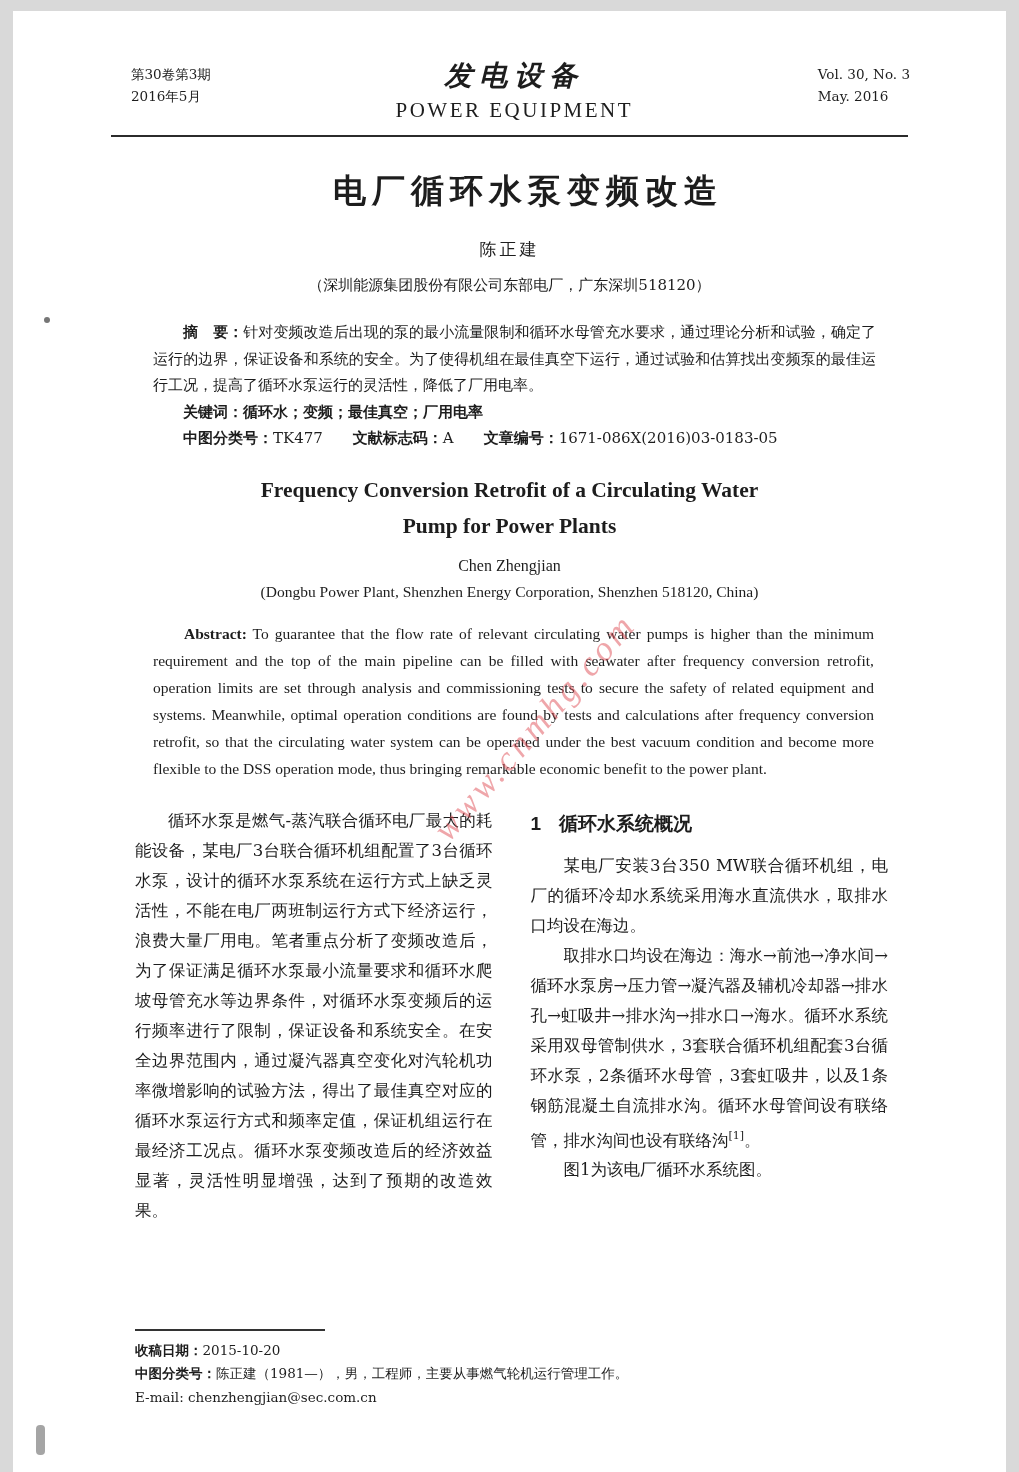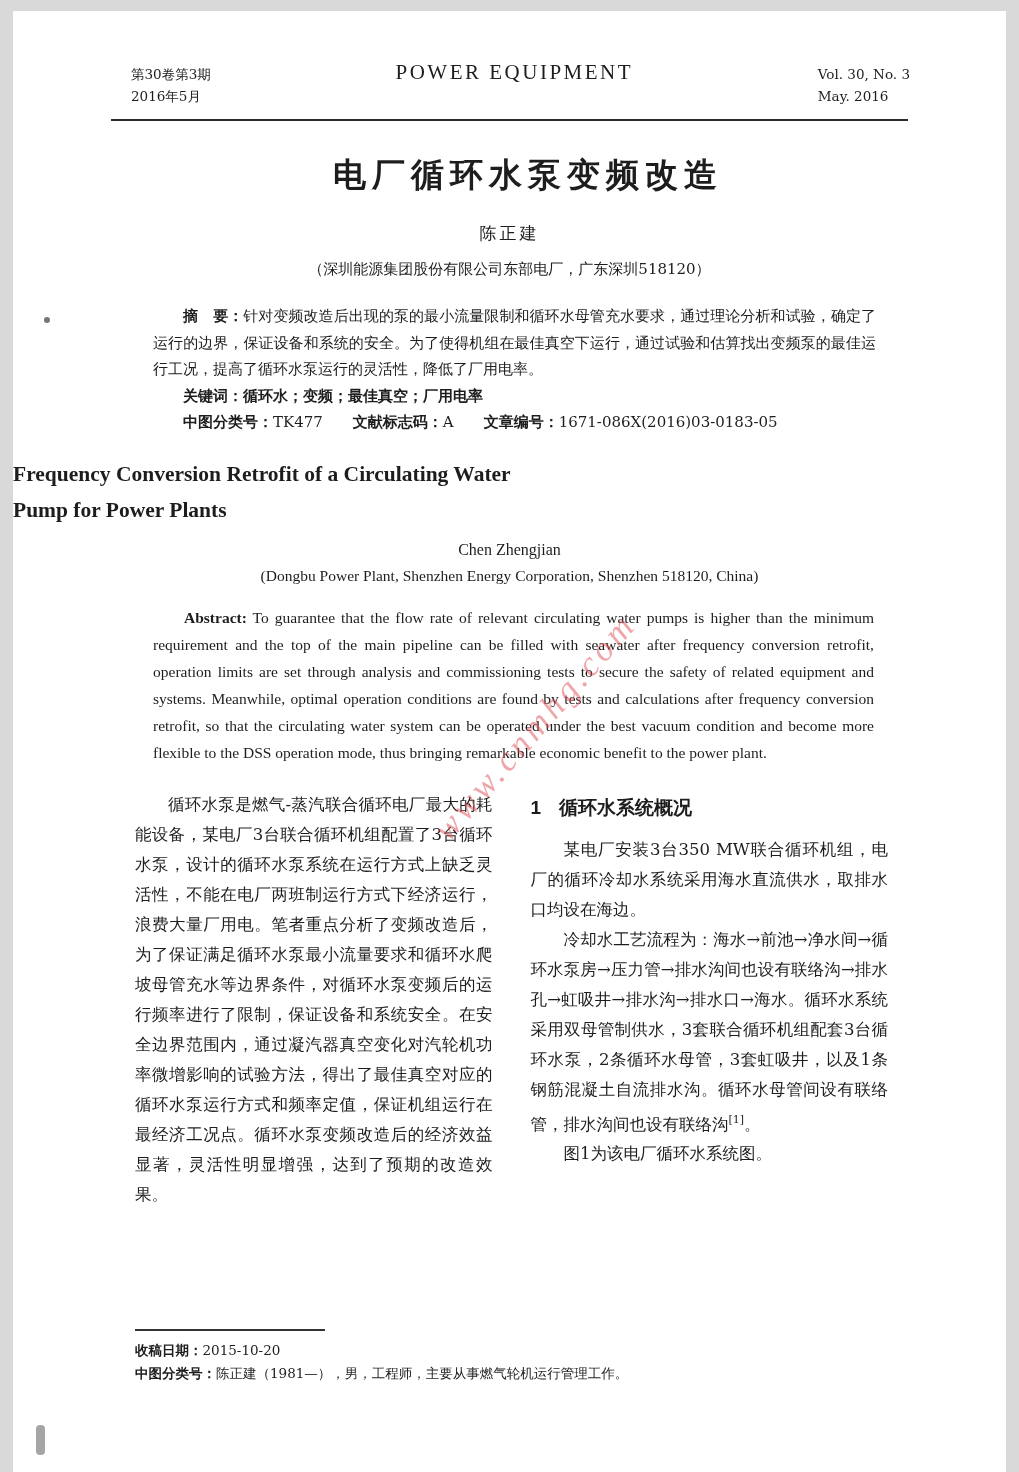--- a/index.html
+++ b/index.html
@@ -64,20 +64,21 @@
     text-align: justify;
   }
   .abstract-block .first { text-indent: 2em; }
   .kw-line { text-indent: 2em; font-weight: bold; }
   .clc-line { text-indent: 2em; }
   .clc-line .pair { margin-right: 30px; }
   .b { font-weight: bold; text-align: right; }
 
   
   .title-en {
+    text-align: center;
     margin-top: 20px;
     font-size: 21.5px;
     font-weight: bold;
     line-height: 36px;
     font-family: "Liberation Serif", serif;
   }
   .author-en { text-align: center; margin-top: 13px; font-size: 16px; font-family: "Liberation Serif", serif; }
   .affil-en  { text-align: center; margin-top: 8px;  font-size: 15.5px; font-family: "Liberation Serif", serif; }
   .abstract-en {
     margin: 19px 132px 0 140px;
@@ -147,20 +148,21 @@
 <body>
 
 <div class="page">
 
   <div class="jheader">
     <div class="jh-side">
       <div>第30卷第3期</div>
       <div>2016年5月</div>
     </div>
     <div class="jh-center">
+      <div class="jname-cn">发电设备</div>
       <div class="jname-en">POWER  EQUIPMENT</div>
     </div>
     <div class="jh-side">
       <div>Vol. 30, No. 3</div>
       <div>May. 2016</div>
     </div>
   </div>
   <div class="header-rule"></div>
 
   <h1 class="title-cn">电厂循环水泵变频改造</h1>
@@ -181,29 +183,30 @@
     <p class="para"><span class="b">Abstract:</span> <span>To guarantee that the flow rate of relevant circulating water pumps is higher than the minimum requirement and the top of the main pipeline can be filled with seawater after frequency conversion retrofit, operation limits are set through analysis and commissioning tests to secure the safety of related equipment and systems. Meanwhile, optimal operation conditions are found by tests and calculations after frequency conversion retrofit, so that the circulating water system can be operated under the best vacuum condition and become more flexible to the DSS operation mode, thus bringing remarkable economic benefit to the power plant.</span></p>
   </div>
 
   <div class="columns">
     <div class="colL">
       <p>循环水泵是燃气-蒸汽联合循环电厂最大的耗能设备，某电厂3台联合循环机组配置了3台循环水泵，设计的循环水泵系统在运行方式上缺乏灵活性，不能在电厂两班制运行方式下经济运行，浪费大量厂用电。笔者重点分析了变频改造后，为了保证满足循环水泵最小流量要求和循环水爬坡母管充水等边界条件，对循环水泵变频后的运行频率进行了限制，保证设备和系统安全。在安全边界范围内，通过凝汽器真空变化对汽轮机功率微增影响的试验方法，得出了最佳真空对应的循环水泵运行方式和频率定值，保证机组运行在最经济工况点。循环水泵变频改造后的经济效益显著，灵活性明显增强，达到了预期的改造效果。</p>
     </div>
     <div class="colR">
       <div class="sec-head"><span class="sec-num">1</span><span>循环水系统概况</span></div>
       <p>某电厂安装3台350 MW联合循环机组，电厂的循环冷却水系统采用海水直流供水，取排水口均设在海边。</p>
-      <p><span>冷却水工艺流程为：海水→前池→净水间→循环水泵房→压力管→排水沟间也设有联络沟→排水孔→虹吸井→排水沟→排水口→海水。循环水系统采用双母管制供水，3套联合循环机组配套3台循环水泵，2条循环水母管，3套虹吸井，以及1条钢筋混凝土自流排水沟。循环水母管间设有联络管，排水沟间也设有联络沟</span><sup>[1]</sup><span>。</span></p>
+      <p><span>取排水口均设在海边：海水→前池→净水间→循环水泵房→压力管→凝汽器及辅机冷却器→排水孔→虹吸井→排水沟→排水口→海水。循环水系统采用双母管制供水，3套联合循环机组配套3台循环水泵，2条循环水母管，3套虹吸井，以及1条钢筋混凝土自流排水沟。循环水母管间设有联络管，排水沟间也设有联络沟</span><sup>[1]</sup><span>。</span></p>
       <p>图1为该电厂循环水系统图。</p>
     </div>
   </div>
 
   <div class="footnote">
     <div class="fn-rule"></div>
     <div><span class="b">收稿日期：</span><span>2015-10-20</span></div>
     <div><span class="b">中图分类号：</span><span>陈正建（1981—），男，工程师，主要从事燃气轮机运行管理工作。</span></div>
+    <div><span>E-mail:</span> <span>chenzhengjian@sec.com.cn</span></div>
   </div>
 
   <div class="watermark">www.cnmhg.com</div>
 
   <div class="artifact a1"></div>
   <div class="artifact a2"></div>
 
 </div>
 
 </body></html>

